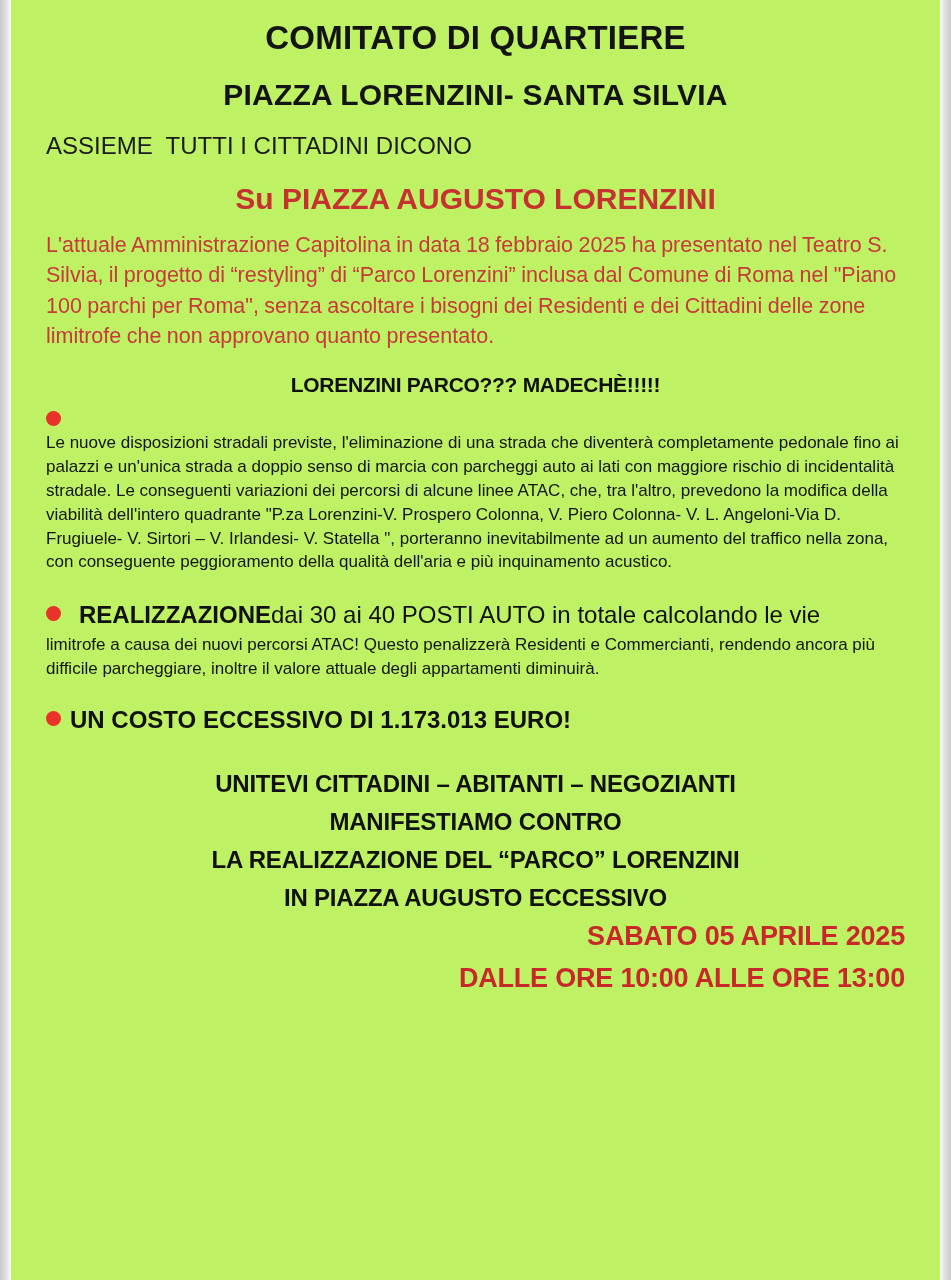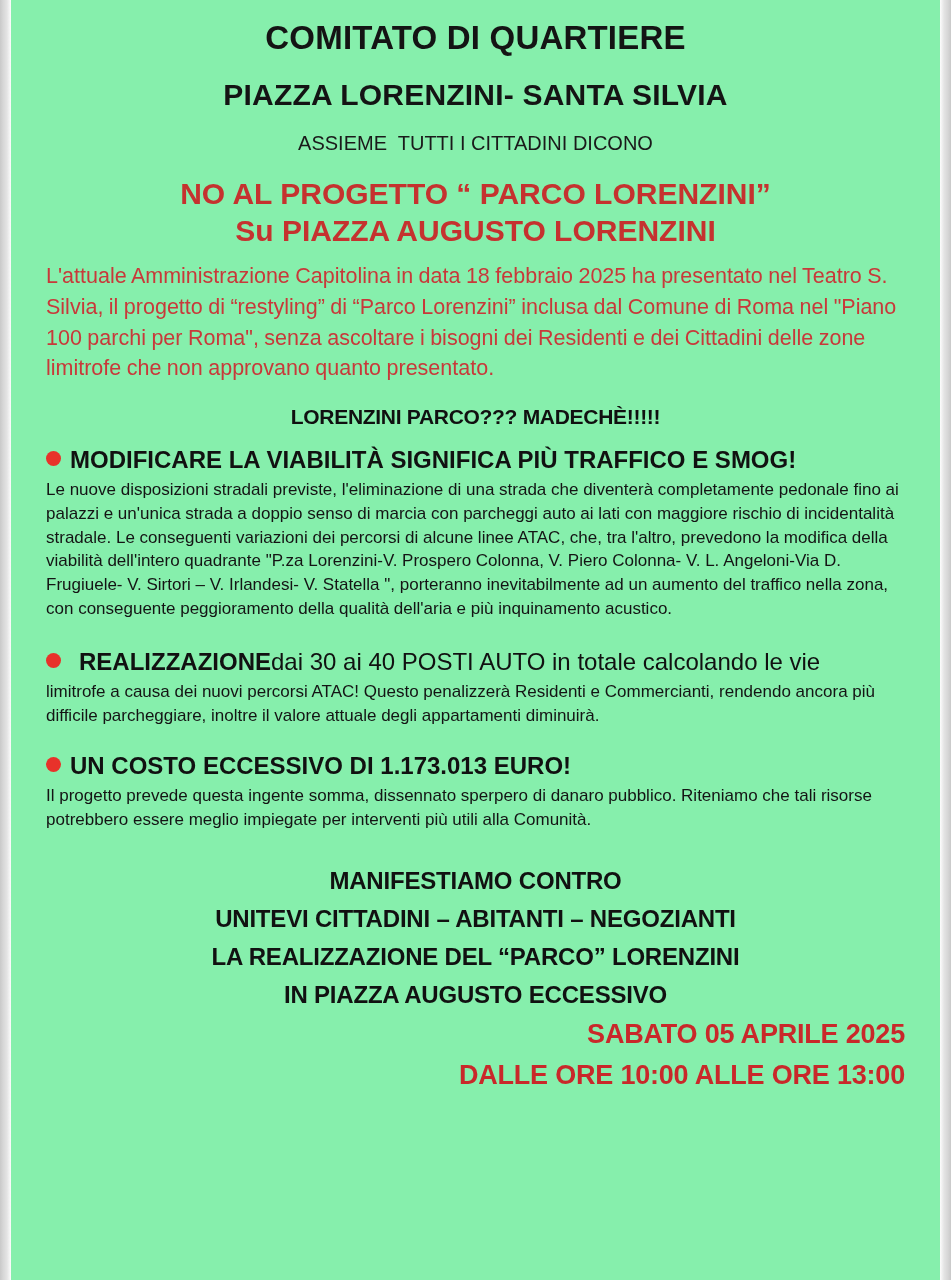--- a/index.html
+++ b/index.html
@@ -5,21 +5,21 @@
   html, body {
     margin: 0;
     padding: 0;
     background: #ffffff;
   }
   .poster {
     position: relative;
     width: 951px;
     height: 1280px;
     margin: 0 auto;
-    background: #86efac;
+    background: #bef264;
     box-sizing: border-box;
     overflow: hidden;
     font-family: "Liberation Sans", sans-serif;
     color: #111111;
   }
   
   .edge {
     position: absolute;
     top: 0;
     bottom: 0;
@@ -53,22 +53,22 @@
     font-size: 33px;
     margin-top: 20px;
     line-height: 1.1;
   }
   .hdr2 {
     font-size: 30px;
     margin-top: 22px;
     line-height: 1.1;
   }
   .hdr3 {
-    text-align: center;
-    font-size: 20px;
+    text-align: left;
+    font-size: 24px;
     font-weight: normal;
     color: #1a1a1a;
     margin-top: 21px;
     white-space: pre;
   }
 
   .slogan {
     text-align: center;
     color: #c5322f;
     font-size: 30px;
@@ -161,56 +161,53 @@
   <div class="edge edge-left"></div>
   <div class="edge edge-right"></div>
 
   <div class="content">
 
     <div class="hdr1">COMITATO DI QUARTIERE</div>
     <div class="hdr2">PIAZZA LORENZINI- SANTA SILVIA</div>
     <div class="hdr3">ASSIEME  TUTTI I CITTADINI DICONO</div>
 
     <div class="slogan">
-      <span class="l1">NO AL PROGETTO “ PARCO LORENZINI”</span>
       <span class="l2">Su PIAZZA AUGUSTO LORENZINI</span>
     </div>
 
     <p class="intro">L'attuale Amministrazione Capitolina in data 18 febbraio 2025 ha presentato nel Teatro S. Silvia, il progetto di “restyling” di “Parco Lorenzini” inclusa dal Comune di Roma nel "Piano 100 parchi per Roma", senza ascoltare i bisogni dei Residenti e dei Cittadini delle zone limitrofe che non approvano quanto presentato.</p>
 
     <div class="madeche">LORENZINI PARCO??? MADECHÈ!!!!!</div>
 
     <div class="section sec-viabilita">
       <div class="bullet-head">
         <span class="dot"></span>
-        <span class="htext">MODIFICARE LA VIABILITÀ SIGNIFICA PIÙ TRAFFICO E SMOG!</span>
       </div>
       <div class="body-text">Le nuove disposizioni stradali previste, l'eliminazione di una strada che diventerà completamente pedonale fino ai palazzi e un'unica strada a doppio senso di marcia con parcheggi auto ai lati con maggiore rischio di incidentalità stradale. Le conseguenti variazioni dei percorsi di alcune linee ATAC, che, tra l'altro, prevedono la modifica della viabilità dell'intero quadrante "P.za Lorenzini-V. Prospero Colonna, V. Piero Colonna- V. L. Angeloni-Via D. Frugiuele- V. Sirtori – V. Irlandesi- V. Statella ", porteranno inevitabilmente ad un aumento del traffico nella zona, con conseguente peggioramento della qualità dell'aria e più inquinamento acustico.</div>
     </div>
 
     <div class="section sec-eliminazione">
       <div class="bullet-head indented">
         <span class="dot"></span>
         <span class="htext">REALIZZAZIONE</span>
         <span class="reg"> dai 30 ai 40 POSTI AUTO in totale calcolando le vie</span>
       </div>
       <div class="body-text">limitrofe a causa dei nuovi percorsi ATAC! Questo penalizzerà Residenti e Commercianti, rendendo ancora più difficile parcheggiare, inoltre il valore attuale degli appartamenti diminuirà.</div>
     </div>
 
     <div class="section sec-costo">
       <div class="bullet-head">
         <span class="dot"></span>
         <span class="htext">UN COSTO ECCESSIVO DI 1.173.013 EURO!</span>
       </div>
-      <div class="body-text">Il progetto prevede questa ingente somma, dissennato sperpero di danaro pubblico. Riteniamo che tali risorse potrebbero essere meglio impiegate per interventi più utili alla Comunità.</div>
     </div>
 
     <div class="cta">
+      <div class="line">UNITEVI CITTADINI – ABITANTI – NEGOZIANTI</div>
       <div class="line">MANIFESTIAMO CONTRO</div>
-      <div class="line">UNITEVI CITTADINI – ABITANTI – NEGOZIANTI</div>
       <div class="line">LA REALIZZAZIONE DEL “PARCO” LORENZINI</div>
       <div class="line">IN PIAZZA AUGUSTO ECCESSIVO</div>
       <div class="line red">SABATO 05 APRILE 2025</div>
       <div class="line red">DALLE ORE 10:00 ALLE ORE 13:00</div>
     </div>
 
   </div>
 </div>
 
 </body></html>

